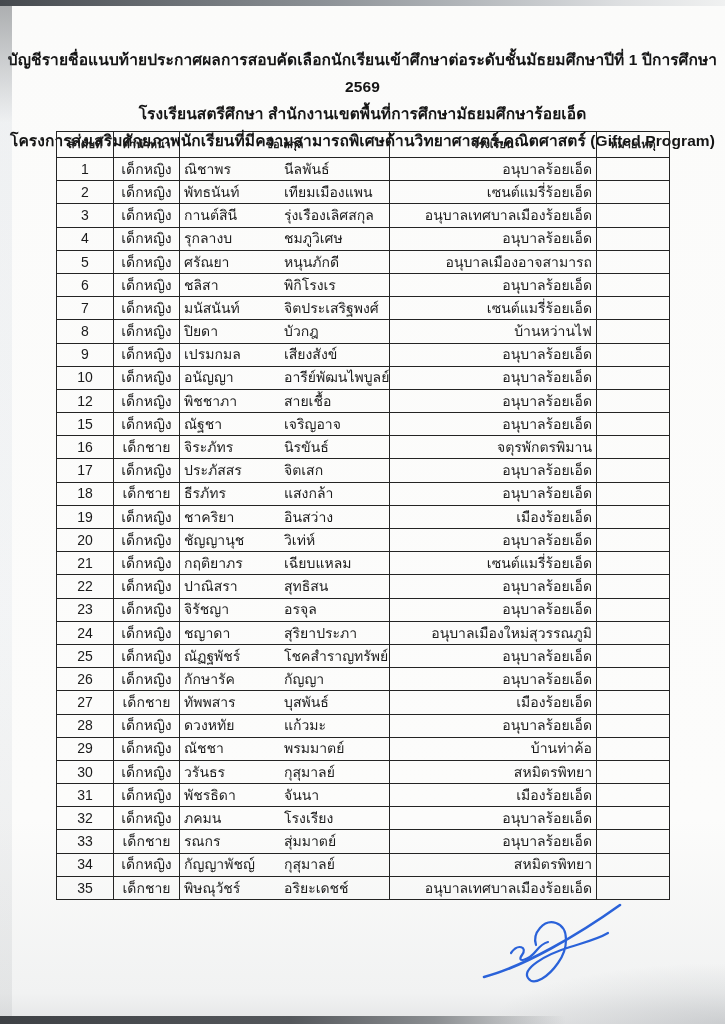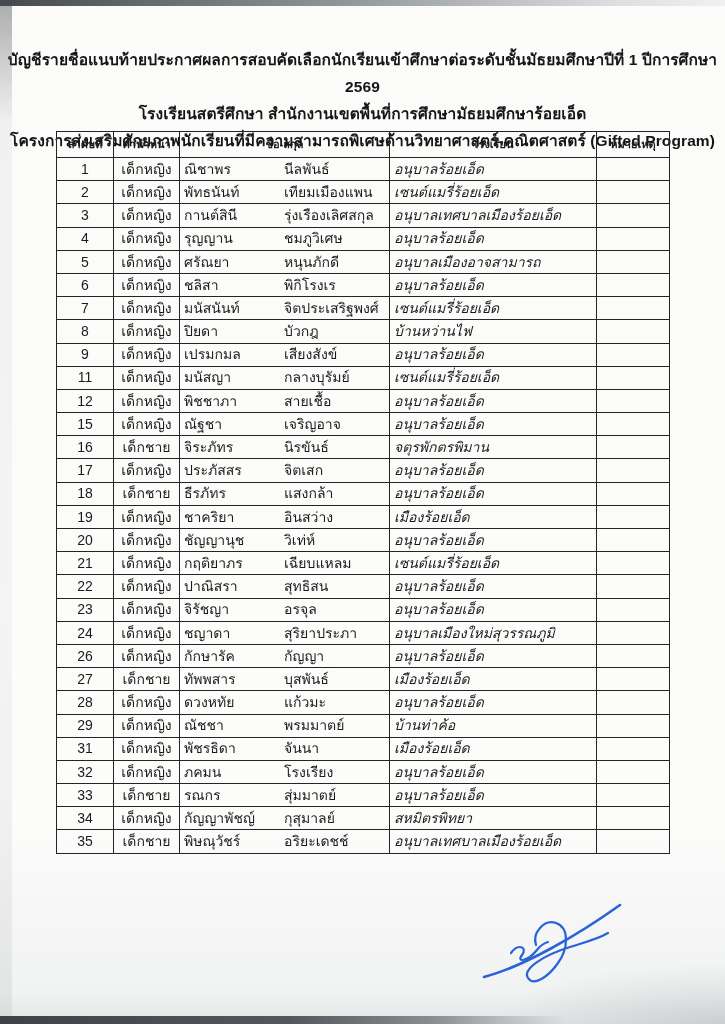--- a/index.html
+++ b/index.html
@@ -46,21 +46,21 @@
     border:1px solid #242424; padding:0 4px; overflow:hidden;
     white-space:nowrap; vertical-align:middle; line-height:1.05;
   }
   table.results th { height:25px; font-weight:700; font-size:11px; text-align:center; }
   table.results td { height:22.2px; font-weight:400; }
   td.c-no { text-align:center; }
   td.c-prefix { text-align:center; }
   td.c-name { text-align:left; }
   td.c-name .fname { display:inline-block; width:100px; }
   td.c-name .lname { display:inline-block; }
-  td.c-school { text-align:left; padding-left:6px;font-style:italic; }
+  td.c-school { text-align:right; padding-left:6px; }
   td.c-note { }
   
   .signature {
     position:absolute; left:478px; top:893px; width:155px; height:97px; z-index:6;
     pointer-events:none;
   }
 </style>
 </head>
 <body>
 
@@ -119,21 +119,21 @@
       <td class="c-name">
         <span class="fname">กานต์สินี</span><span class="lname">รุ่งเรืองเลิศสกุล</span>
       </td>
       <td class="c-school">อนุบาลเทศบาลเมืองร้อยเอ็ด</td>
       <td class="c-note"></td>
     </tr>
           <tr>
       <td class="c-no">4</td>
       <td class="c-prefix">เด็กหญิง</td>
       <td class="c-name">
-        <span class="fname">รุญญาน</span><span class="lname">ชมภูวิเศษ</span>
+        <span class="fname">รุกลางบ</span><span class="lname">ชมภูวิเศษ</span>
       </td>
       <td class="c-school">อนุบาลร้อยเอ็ด</td>
       <td class="c-note"></td>
     </tr>
           <tr>
       <td class="c-no">5</td>
       <td class="c-prefix">เด็กหญิง</td>
       <td class="c-name">
         <span class="fname">ศรัณยา</span><span class="lname">หนุนภักดี</span>
       </td>
@@ -170,26 +170,26 @@
           <tr>
       <td class="c-no">9</td>
       <td class="c-prefix">เด็กหญิง</td>
       <td class="c-name">
         <span class="fname">เปรมกมล</span><span class="lname">เสียงสังข์</span>
       </td>
       <td class="c-school">อนุบาลร้อยเอ็ด</td>
       <td class="c-note"></td>
     </tr>
           <tr>
-      <td class="c-no">11</td>
-      <td class="c-prefix">เด็กหญิง</td>
-      <td class="c-name">
-        <span class="fname">มนัสญา</span><span class="lname">กลางบุรัมย์</span>
-      </td>
-      <td class="c-school">เซนต์แมรี่ร้อยเอ็ด</td>
+      <td class="c-no">10</td>
+      <td class="c-prefix">เด็กหญิง</td>
+      <td class="c-name">
+        <span class="fname">อนัญญา</span><span class="lname">อารีย์พัฒนไพบูลย์</span>
+      </td>
+      <td class="c-school">อนุบาลร้อยเอ็ด</td>
       <td class="c-note"></td>
     </tr>
           <tr>
       <td class="c-no">12</td>
       <td class="c-prefix">เด็กหญิง</td>
       <td class="c-name">
         <span class="fname">พิชชาภา</span><span class="lname">สายเชื้อ</span>
       </td>
       <td class="c-school">อนุบาลร้อยเอ็ด</td>
       <td class="c-note"></td>
@@ -278,20 +278,29 @@
           <tr>
       <td class="c-no">24</td>
       <td class="c-prefix">เด็กหญิง</td>
       <td class="c-name">
         <span class="fname">ชญาดา</span><span class="lname">สุริยาประภา</span>
       </td>
       <td class="c-school">อนุบาลเมืองใหม่สุวรรณภูมิ</td>
       <td class="c-note"></td>
     </tr>
           <tr>
+      <td class="c-no">25</td>
+      <td class="c-prefix">เด็กหญิง</td>
+      <td class="c-name">
+        <span class="fname">ณัฏฐพัชร์</span><span class="lname">โชคสำราญทรัพย์</span>
+      </td>
+      <td class="c-school">อนุบาลร้อยเอ็ด</td>
+      <td class="c-note"></td>
+    </tr>
+          <tr>
       <td class="c-no">26</td>
       <td class="c-prefix">เด็กหญิง</td>
       <td class="c-name">
         <span class="fname">กักษารัค</span><span class="lname">กัญญา</span>
       </td>
       <td class="c-school">อนุบาลร้อยเอ็ด</td>
       <td class="c-note"></td>
     </tr>
           <tr>
       <td class="c-no">27</td>
@@ -311,20 +320,29 @@
       <td class="c-school">อนุบาลร้อยเอ็ด</td>
       <td class="c-note"></td>
     </tr>
           <tr>
       <td class="c-no">29</td>
       <td class="c-prefix">เด็กหญิง</td>
       <td class="c-name">
         <span class="fname">ณัชชา</span><span class="lname">พรมมาตย์</span>
       </td>
       <td class="c-school">บ้านท่าค้อ</td>
+      <td class="c-note"></td>
+    </tr>
+          <tr>
+      <td class="c-no">30</td>
+      <td class="c-prefix">เด็กหญิง</td>
+      <td class="c-name">
+        <span class="fname">วรันธร</span><span class="lname">กุสุมาลย์</span>
+      </td>
+      <td class="c-school">สหมิตรพิทยา</td>
       <td class="c-note"></td>
     </tr>
           <tr>
       <td class="c-no">31</td>
       <td class="c-prefix">เด็กหญิง</td>
       <td class="c-name">
         <span class="fname">พัชรธิดา</span><span class="lname">จันนา</span>
       </td>
       <td class="c-school">เมืองร้อยเอ็ด</td>
       <td class="c-note"></td>

